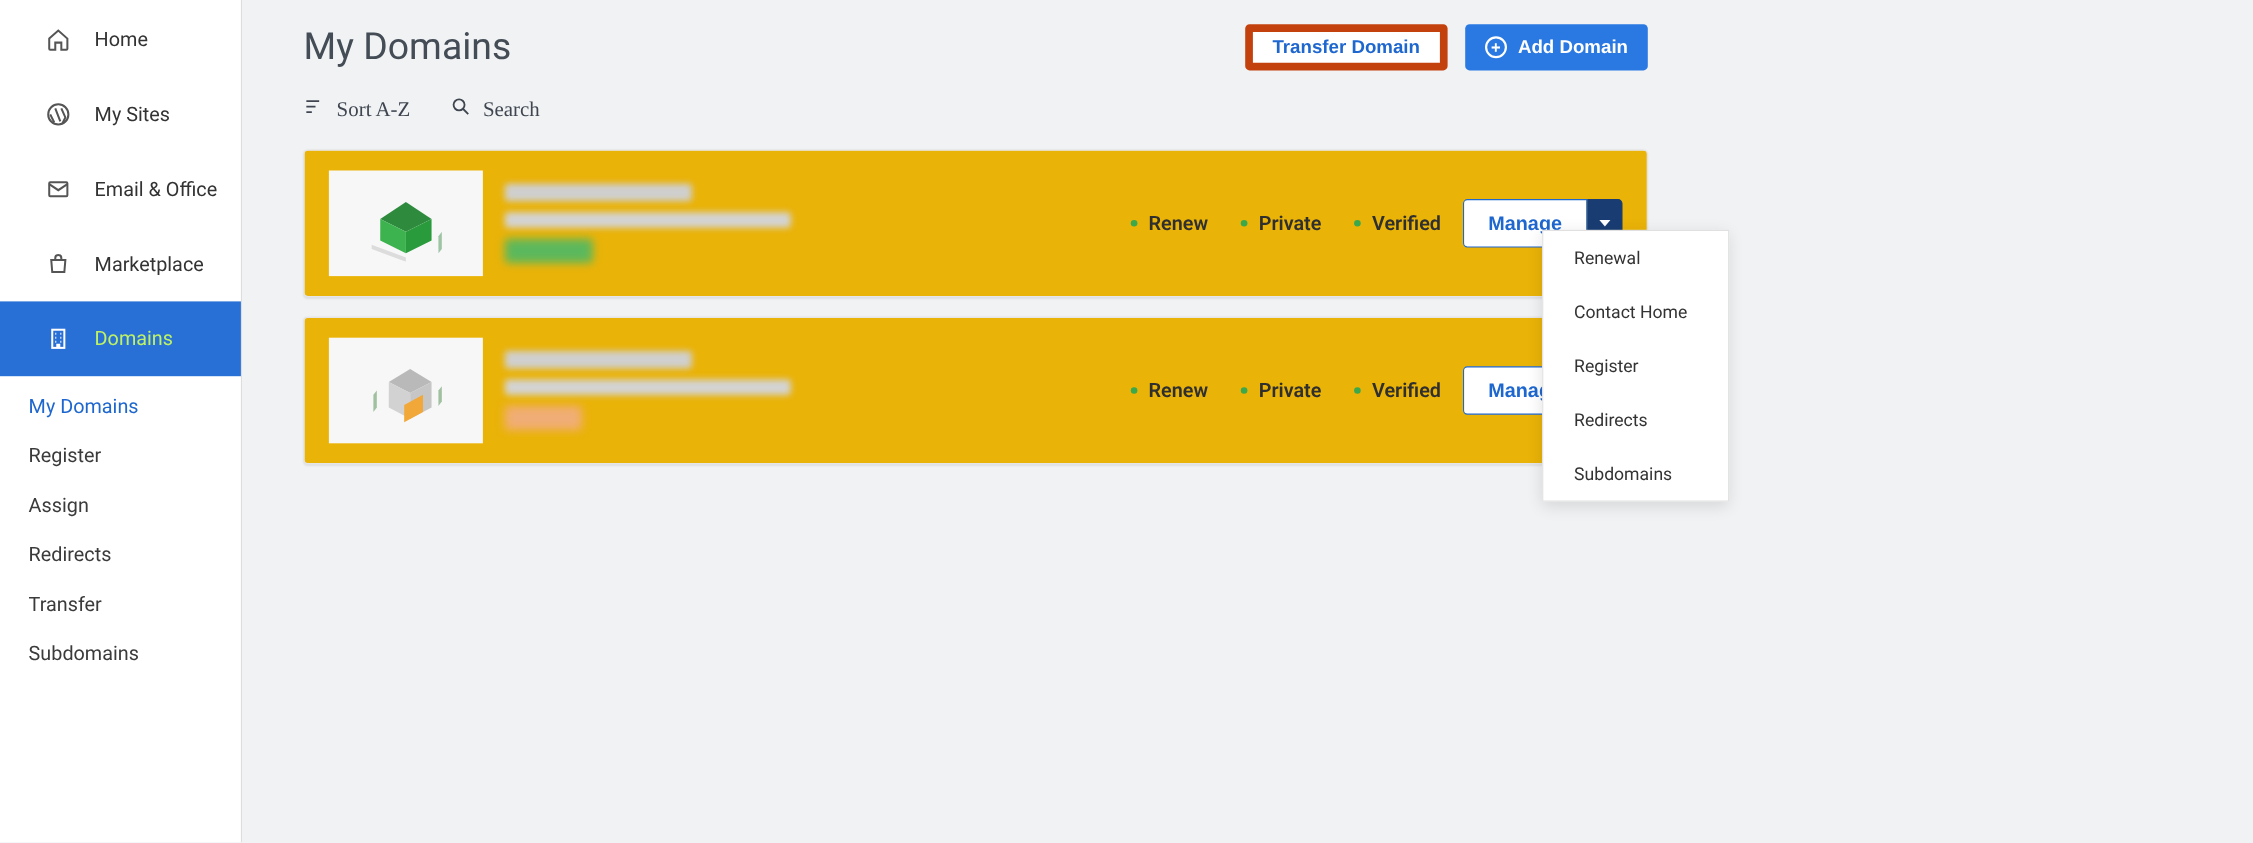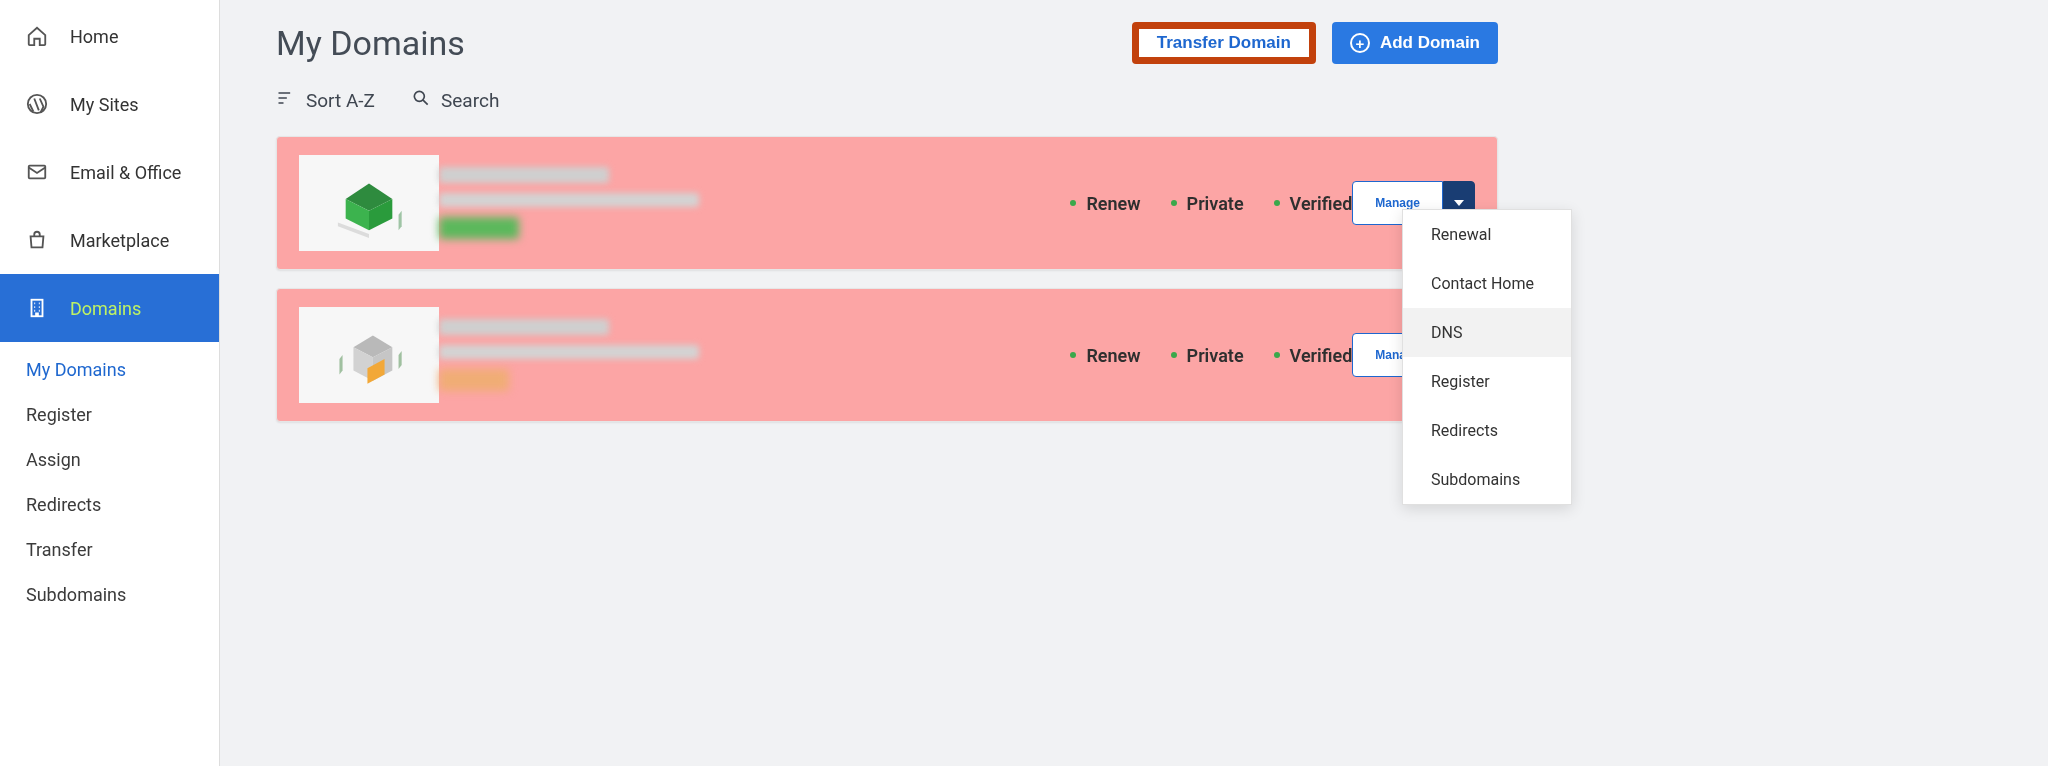--- a/index.html
+++ b/index.html
@@ -27,21 +27,21 @@
     border-right: 1px solid #ddd;
     display: flex;
     flex-direction: column;
     padding-top: 2px;
   }
   .nav-item {
     display: flex;
     align-items: center;
     gap: 22px;
     height: 68px;
-    padding-left: 26px;
+    padding-left: 42px;
     color: #333;
     cursor: pointer;
     font-size: 18px;
     font-weight: 400;
   }
   .nav-item.active {
     background: #286fd6;
     color: #bef264;
   }
   .nav-icon {
@@ -129,34 +129,36 @@
     margin-top: -6px;
     margin-bottom: 16px;
   }
   .tool {
     display: inline-flex;
     align-items: center;
     gap: 10px;
     color: #3f4650;
     cursor: pointer;
     font-size: 19px;
+    font-family: Liberation Serif, serif;
   }
   .tool-icon svg { width: 20px; height: 20px; }
 
   
   .cards { display: flex; flex-direction: column; gap: 18px; }
   .card {
-    background: #fca5a5;
+    background: #eab308;
     border-radius: 4px;
     box-shadow: 0 1px 2px rgba(0,0,0,0.08);
     border: 1px solid #e6e6e6;
     padding: 18px 22px;
     display: grid;
     grid-template-columns: 140px 1fr auto auto;
     align-items: center;
+    gap: 20px;
     position: relative;
   }
   .thumb {
     width: 140px; height: 96px;
     background: #f7f7f7;
     display: flex; align-items: center; justify-content: center;
   }
   .domain-info { display: flex; flex-direction: column; gap: 10px; }
   .blur-line {
     height: 16px;
@@ -172,21 +174,21 @@
   .status { display: inline-flex; align-items: center; gap: 10px; font-size: 18px; color: #2f2f2f; font-weight: 600; }
   .dot { width: 6px; height: 6px; background: #3aa84b; border-radius: 50%; display: inline-block; }
 
   .manage-group { display: flex; }
   .manage-btn {
     background: #fff;
     border: 1px solid #1e67cf;
     color: #1e67cf;
     height: 44px;
     padding: 0 22px;
-    font-size: 12px;
+    font-size: 18px;
     font-weight: 600;
     border-radius: 4px 0 0 4px;
     cursor: pointer;
   }
   .caret-btn {
     width: 32px;
     height: 44px;
     border-radius: 0 4px 4px 0;
     cursor: pointer;
     display: inline-flex; align-items: center; justify-content: center;
@@ -396,20 +398,19 @@
             <span class="caret"></span>
           </button>
         </div>
       </div>
 
     </div>
 
     <div class="dropdown">
       <a>Renewal</a>
       <a>Contact Home</a>
-      <a class="hover">DNS</a>
       <a>Register</a>
       <a>Redirects</a>
       <a>Subdomains</a>
     </div>
 
   </div>
 </div>
 
 </body></html>

